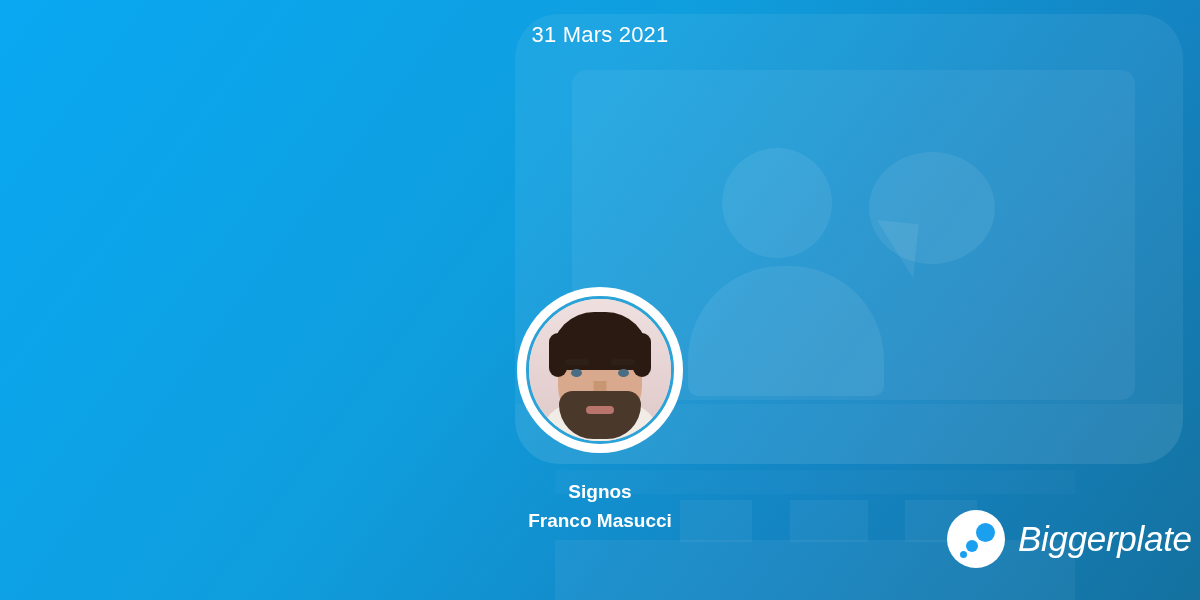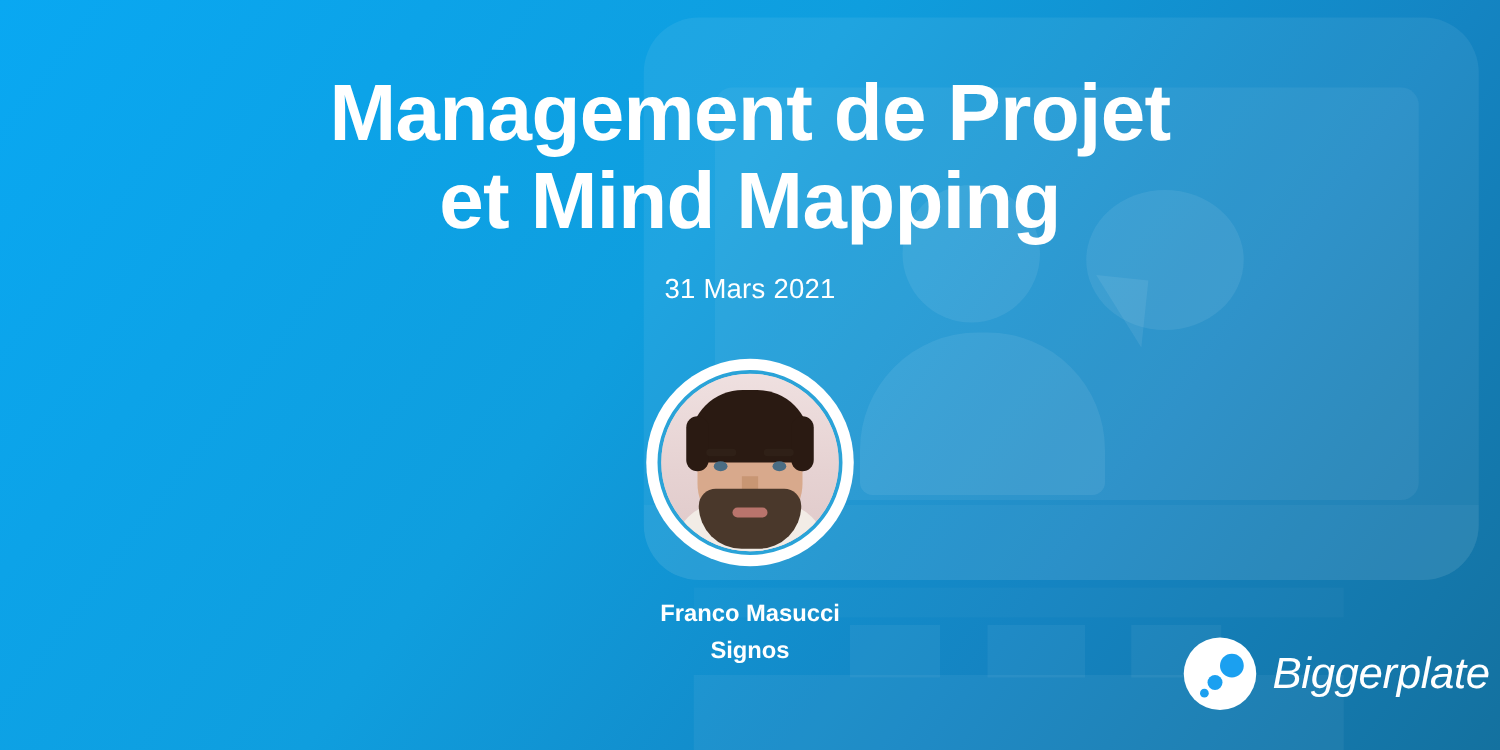--- a/index.html
+++ b/index.html
@@ -351,24 +351,20 @@
   <div class="deco person-body"></div>
   <div class="deco bubble"></div>
   <div class="deco bubble-tail"></div>
   <div class="deco screen-stand"></div>
   <div class="deco key-block key-a"></div>
   <div class="deco key-block key-b"></div>
   <div class="deco key-block key-c"></div>
   <div class="deco keyboard-base"></div>
 
   <div class="content">
-    <h1 class="title">
-      <span class="title-line">Management de Projet</span>
-      <span class="title-line">et Mind Mapping</span>
-    </h1>
     <div class="date">31 Mars 2021</div>
   </div>
 
   <div class="avatar">
     <div class="avatar-photo">
       <div class="ph-bg"></div>
       <div class="ph-shirt"></div>
       <div class="ph-neck"></div>
       <div class="ph-face"></div>
       <div class="ph-hair"></div>
@@ -378,22 +374,22 @@
       <div class="ph-brow-r"></div>
       <div class="ph-eye-l"></div>
       <div class="ph-eye-r"></div>
       <div class="ph-nose"></div>
       <div class="ph-beard"></div>
       <div class="ph-mouth"></div>
     </div>
   </div>
 
   <div class="speaker">
+    <span class="speaker-line">Signos</span>
     <span class="speaker-line">Franco Masucci</span>
-    <span class="speaker-line">Signos</span>
   </div>
 
   <div class="logo">
     <div class="logo-mark">
       <span class="dot-big"></span>
       <span class="dot-mid"></span>
       <span class="dot-small"></span>
     </div>
     <div class="logo-text">Biggerplate</div>
   </div>

